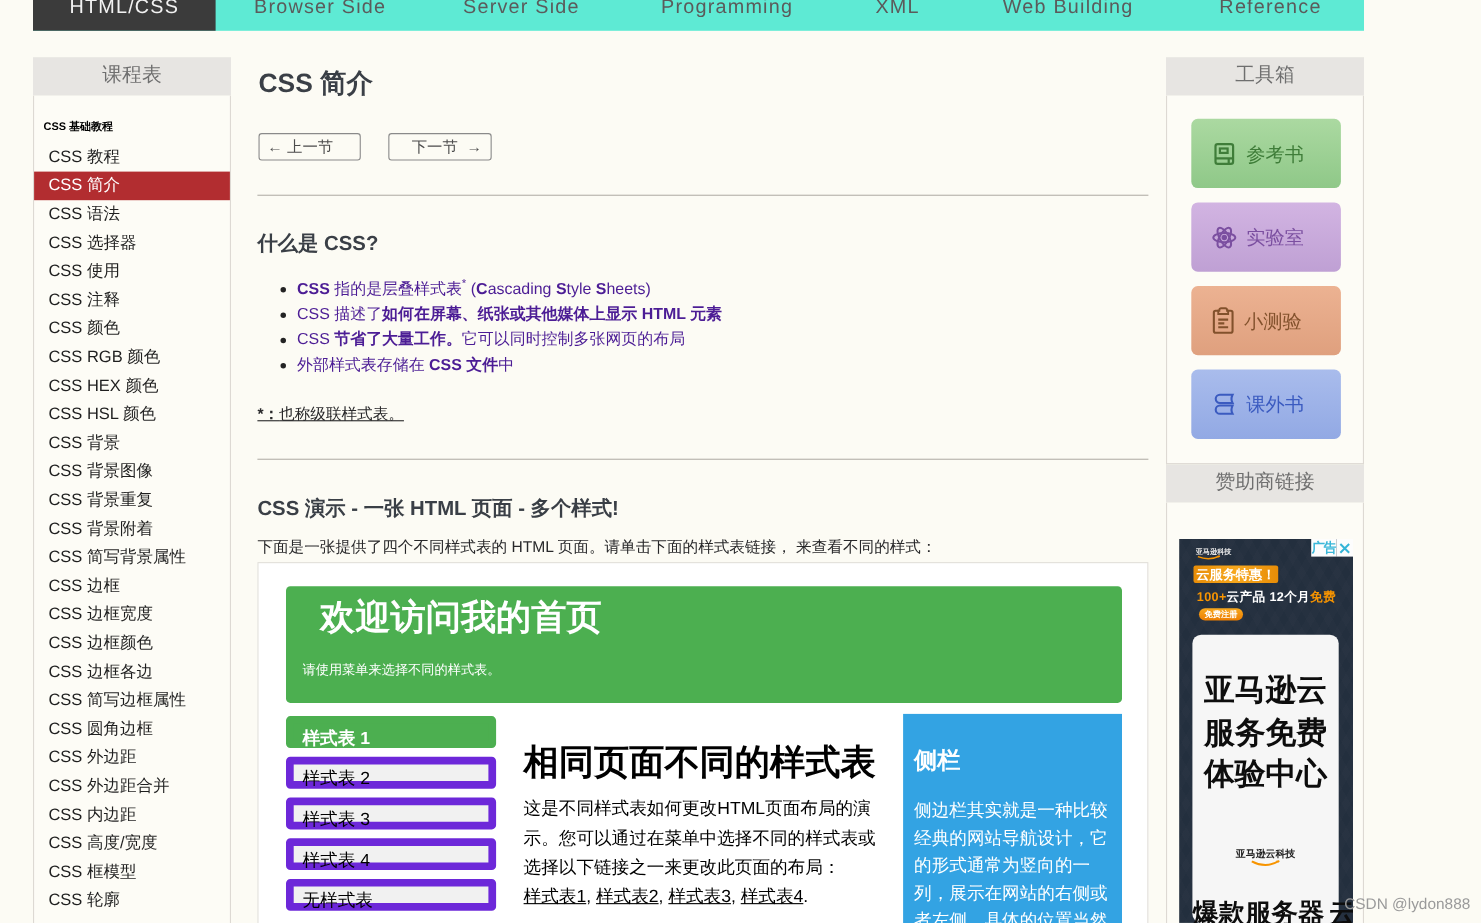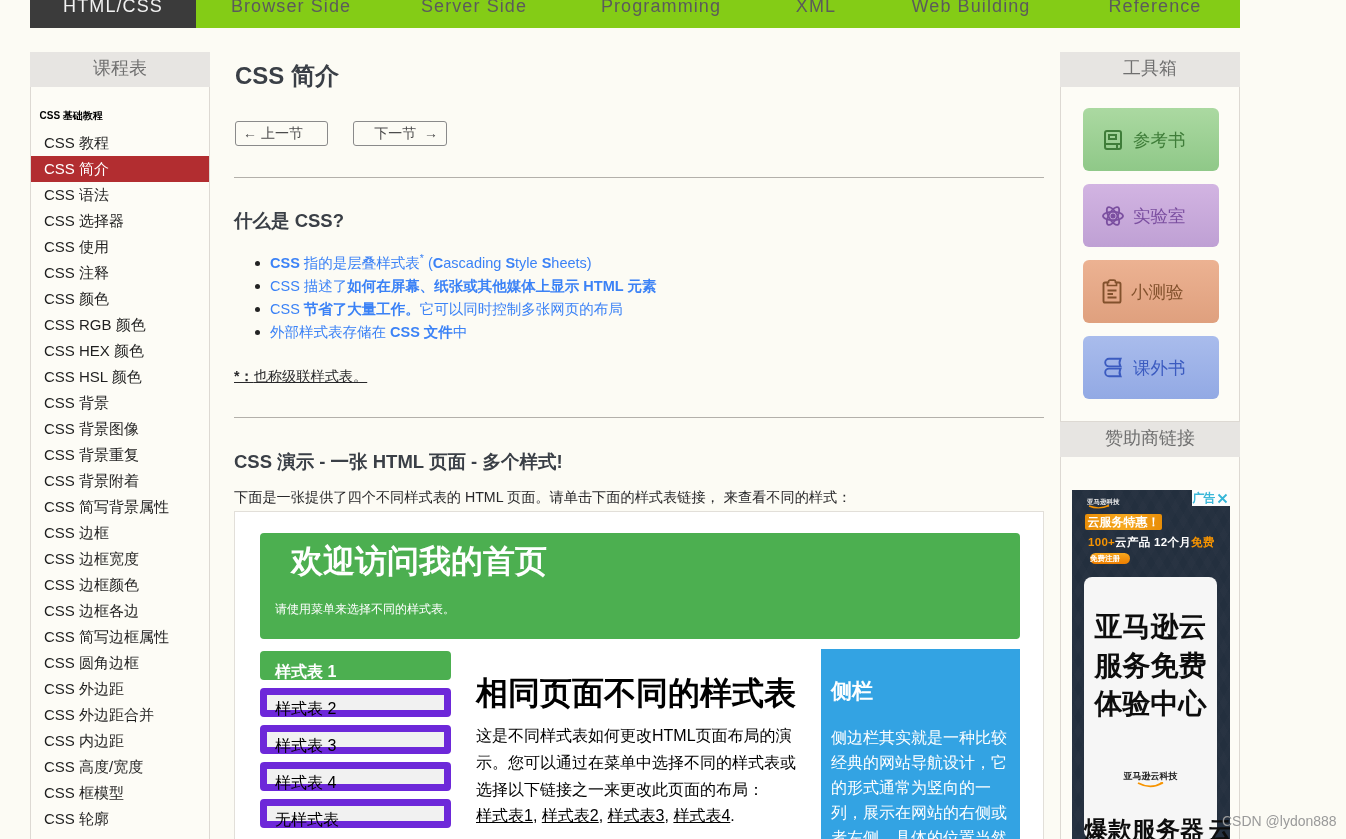--- a/index.html
+++ b/index.html
@@ -1,21 +1,21 @@
 <!DOCTYPE html>
 <html lang="zh"><head>
 <meta charset="utf-8">
 <style>
 * { margin:0; padding:0; box-sizing:border-box; }
 html,body { width:1346px; height:839px; overflow:hidden; }
 body { position:relative; background:#fcfbf4; font-family:"Liberation Sans",sans-serif; }
 .abs { position:absolute; }
 
 
-.topnav { left:30px; top:0; width:1210px; height:28px; background:#84cc16; overflow:hidden; }
+.topnav { left:30px; top:0; width:1210px; height:28px; background:#5eead4; overflow:hidden; }
 .topnav .row { position:absolute; left:0; top:-16px; height:45px; display:flex; }
 .tab { height:45px; line-height:45px; text-align:center; color:#5b5b5b; font-size:18px; letter-spacing:1.1px; }
 .tab.active { background:#3b3b3b; color:#f2f2f2; }
 
 
 .side-head { background:#e7e5e2; color:#6f6f6f; font-size:18px; text-align:center; line-height:33px; height:35px; }
 .side-box { background:#fdfcf6; border:1px solid #ddd9d3; border-top:none; }
 
 
 .leftmenu { left:30px; top:52px; width:180px; }
@@ -23,21 +23,21 @@
 .lm-item { display:block; height:26px; line-height:26px; font-size:15px; color:#1f1f1f; padding-left:13px; text-decoration:none; }
 .lm-b { font-weight:bold; color:#000; padding-left:8.5px; font-size:10px; height:28px; line-height:28px; }
 .lm-act { background:#b22d30; color:#fff; }
 h1.title { font-size:24px; color:#3a3f46; font-weight:bold; }
 .navbtn { display:inline-block; border:1px solid #8a8a8a; border-radius:3px; height:25px; line-height:23px; font-size:14px; color:#4c4c4c; }
 .hr { height:1px; background:#b3b0aa; }
 h2.sub { font-size:18.5px; color:#3a3f46; font-weight:bold; }
 sup { font-size:10.5px; line-height:0; vertical-align:6px; }
 .mtext { font-size:14.2px; color:#28282a; }
 ul.mlist { padding-left:36px; list-style:none; }
-ul.mlist li { margin-bottom:6px; line-height:17px; font-size:14.5px; color:#3b82f6; position:relative; }
+ul.mlist li { margin-bottom:6px; line-height:17px; font-size:14.5px; color:#4c1d95; position:relative; }
 ul.mlist li::before { content:""; position:absolute; left:-15.5px; top:6.2px; width:5.5px; height:5.5px; border-radius:50%; background:#232323; }
 
 
 .demo { left:234px; top:511px; width:810px; height:400px; background:#ffffff; border:1px solid #e2dfd9; }
 .banner { position:absolute; left:25px; top:21px; width:760px; height:106px; background:#4caf50; border-radius:4px; color:#fff; }
 .banner .bt { position:absolute; left:31px; top:7px; font-size:32px; font-weight:bold; }
 .banner .bs { position:absolute; left:15px; top:68px; font-size:12px; }
 .dbtn { position:absolute; left:25px; width:191px; height:29px; border:7px solid #6d28d9; background:#f1f1f1; border-radius:4px; font-size:16px; color:#000; line-height:27px; padding-left:8px; }
 .dbtn.act { background:#4caf50; border-color:#4caf50; color:#fff; font-weight:bold; }
 .dmid { position:absolute; left:241px; width:345px; color:#000; white-space:nowrap; }
@@ -186,21 +186,21 @@
   <div class="side-head" style="margin-top:0;">赞助商链接</div>
   <div class="side-box adwrap">
     <div class="ad">
       <svg width="40" height="14" viewBox="0 0 40 14" style="position:absolute;left:15px;top:7px;">
         <text x="0" y="7" font-size="6.5" fill="#e8e8e8" font-family="Liberation Sans,sans-serif" font-weight="bold">亚马逊科技</text>
         <path d="M2 9 Q 12 13 22 8.5" stroke="#f79400" stroke-width="1.4" fill="none"></path>
         <path d="M22 8.5 l-2.4 -0.4 l1.5 1.9" fill="#f79400"></path>
       </svg>
       <div style="position:absolute;left:13px;top:24px;width:77px;height:16px;background:linear-gradient(90deg,#e88d07,#f7a81e,#e88d07);border-radius:2px;color:#fff;font-size:12px;font-weight:bold;line-height:16px;text-align:center;white-space:nowrap;">云服务特惠！</div>
       <div style="position:absolute;left:16px;top:45px;font-size:11.5px;font-weight:bold;color:#f79400;white-space:nowrap;letter-spacing:0.3px;">100+<span style="color:#fff;">云产品 12个月</span>免费</div>
-      <div style="position:absolute;left:18px;top:63px;width:40px;height:11px;background:linear-gradient(#f7a81e,#ed7e00);border-radius:6px;color:#fff;font-size:7.5px;line-height:11px;font-weight:bold;">免费注册</div>
+      <div style="position:absolute;left:18px;top:63px;width:40px;height:11px;background:linear-gradient(#f7a81e,#ed7e00);border-radius:6px;color:#fff;font-size:7.5px;line-height:11px;text-align:center;font-weight:bold;">免费注册</div>
       <div style="position:absolute;left:12px;top:87px;width:133px;height:262px;background:#f6f6f6;border-radius:8px;">
         <div style="margin-top:31px;text-align:center;font-size:28px;line-height:38.7px;font-weight:900;color:#0d0d0d;white-space:nowrap;">亚马逊云<br>服务免费<br>体验中心</div>
         <div style="position:absolute;left:0;top:193px;width:133px;text-align:center;font-size:9px;font-weight:bold;color:#222;">亚马逊云科技</div>
         <svg width="30" height="8" viewBox="0 0 30 8" style="position:absolute;left:52px;top:205px;">
             <path d="M2 1 Q 15 8 27 0.5" stroke="#f79400" stroke-width="1.8" fill="none"></path>
             <path d="M27 0.5 l-3 -0.3 l2 2.4" fill="#f79400"></path>
           </svg>
         <div style="position:absolute;left:0;top:237px;width:133px;text-align:center;font-size:24px;font-weight:900;color:#0d0d0d;white-space:nowrap;">爆款服务器<span style="font-size:16px;"> </span>云</div>
       </div>
       <div style="position:absolute;right:15px;top:0;width:23px;height:16px;background:#fdfdfd;color:#3bb7d9;font-size:12px;letter-spacing:-1px;line-height:16px;text-align:center;font-weight:bold;">广告</div>

